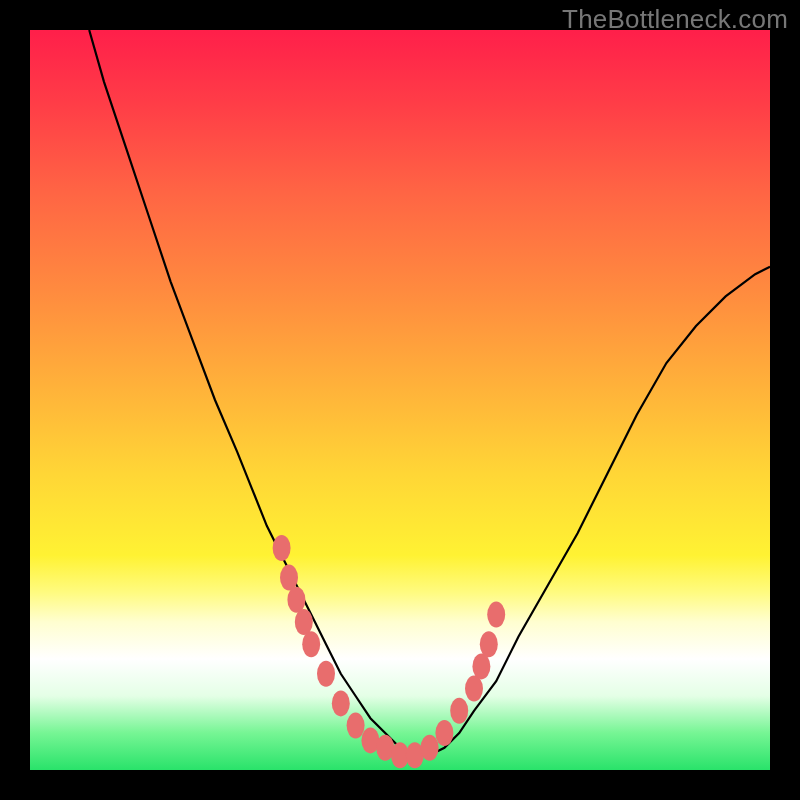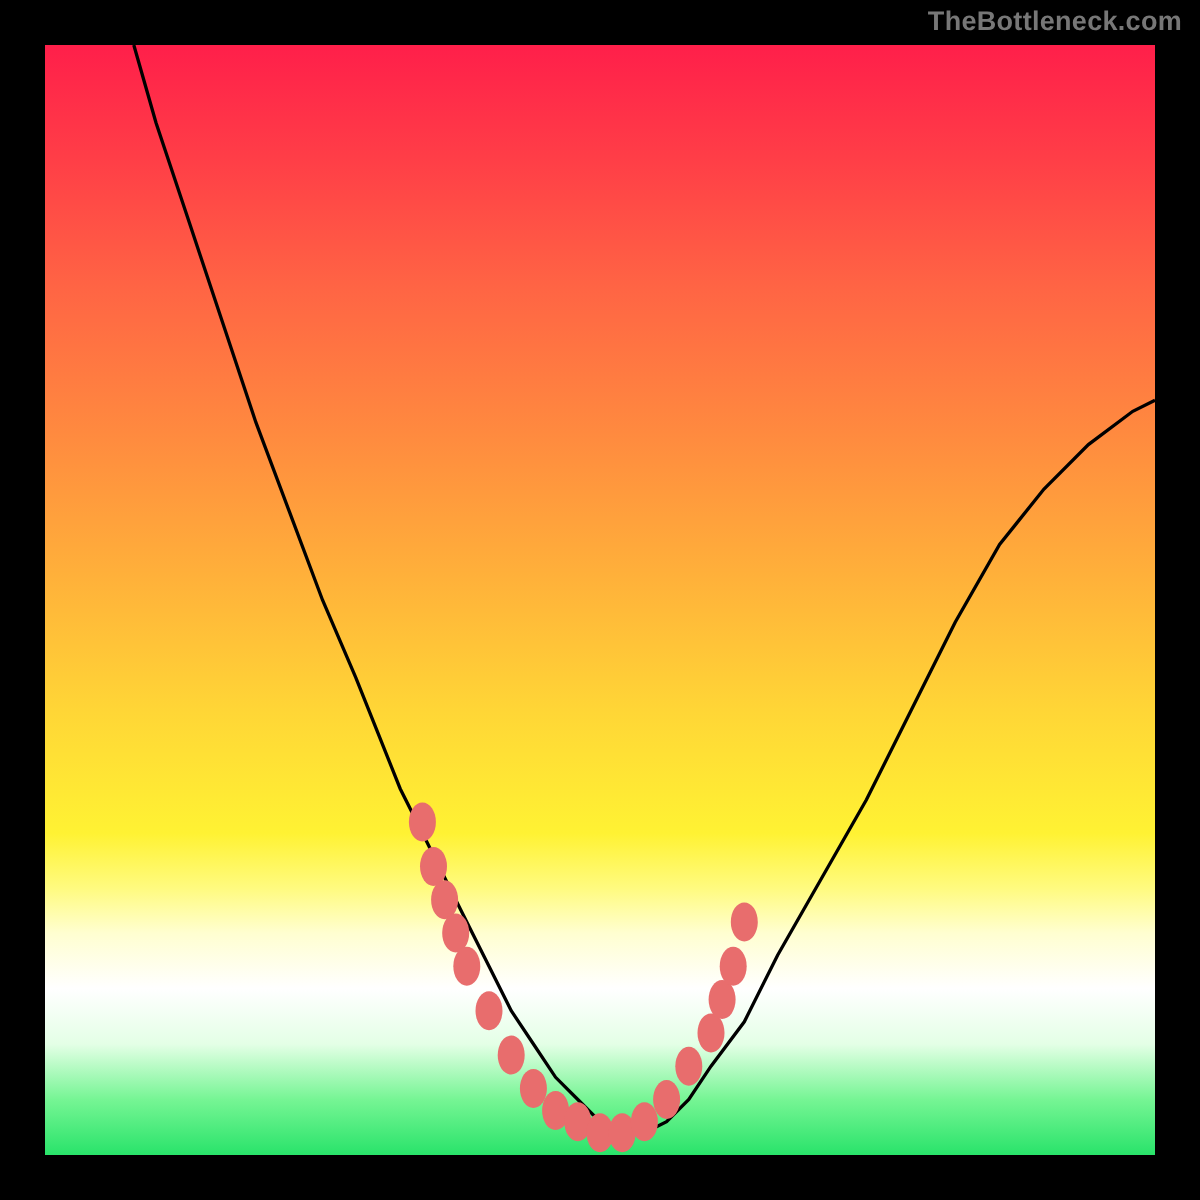--- a/index.html
+++ b/index.html
@@ -38,22 +38,22 @@
       #e4ffe6 90%,
       #76f594 95%,
       #29e36a 100%
     );
   }
   .watermark {
     position: absolute;
     top: 4px;
     right: 12px;
     color: #777;
-    font-size: 18px;
-    font-weight: 700;
+    font-size: 26px;
+    font-weight: 400;
     letter-spacing: 0.2px;
     user-select: none;
   }
   svg.curve {
     position: absolute;
     left: 0;
     top: 0;
     width: 740px;
     height: 740px;
     overflow: visible;

